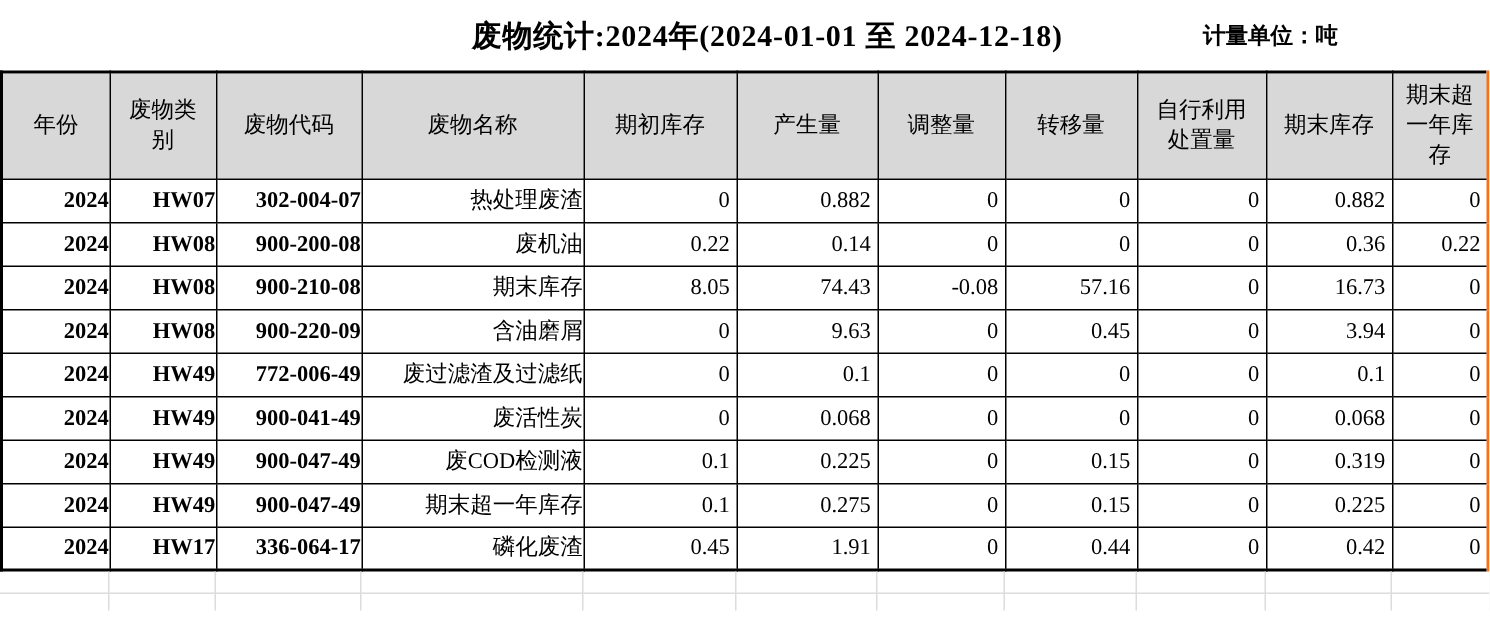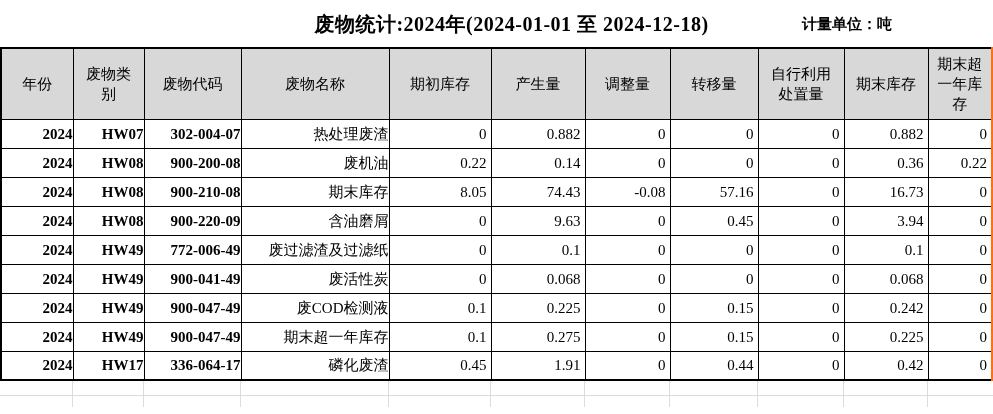--- a/index.html
+++ b/index.html
@@ -201,21 +201,21 @@
         <tr>
           <td class="al-c">2024</td>
           <td class="al-c">HW49</td>
           <td class="al-c">900-047-49</td>
           <td class="al-l">废COD检测液</td>
           <td class="al-r">0.1</td>
           <td class="al-r">0.225</td>
           <td class="al-r">0</td>
           <td class="al-r">0.15</td>
           <td class="al-r">0</td>
-          <td class="al-r">0.242</td>
+          <td class="al-r">0.319</td>
           <td class="al-r">0</td>
         </tr>
         <tr>
           <td class="al-c">2024</td>
           <td class="al-c">HW49</td>
           <td class="al-c">900-047-49</td>
           <td class="al-l">期末超一年库存</td>
           <td class="al-r">0.1</td>
           <td class="al-r">0.275</td>
           <td class="al-r">0</td>

